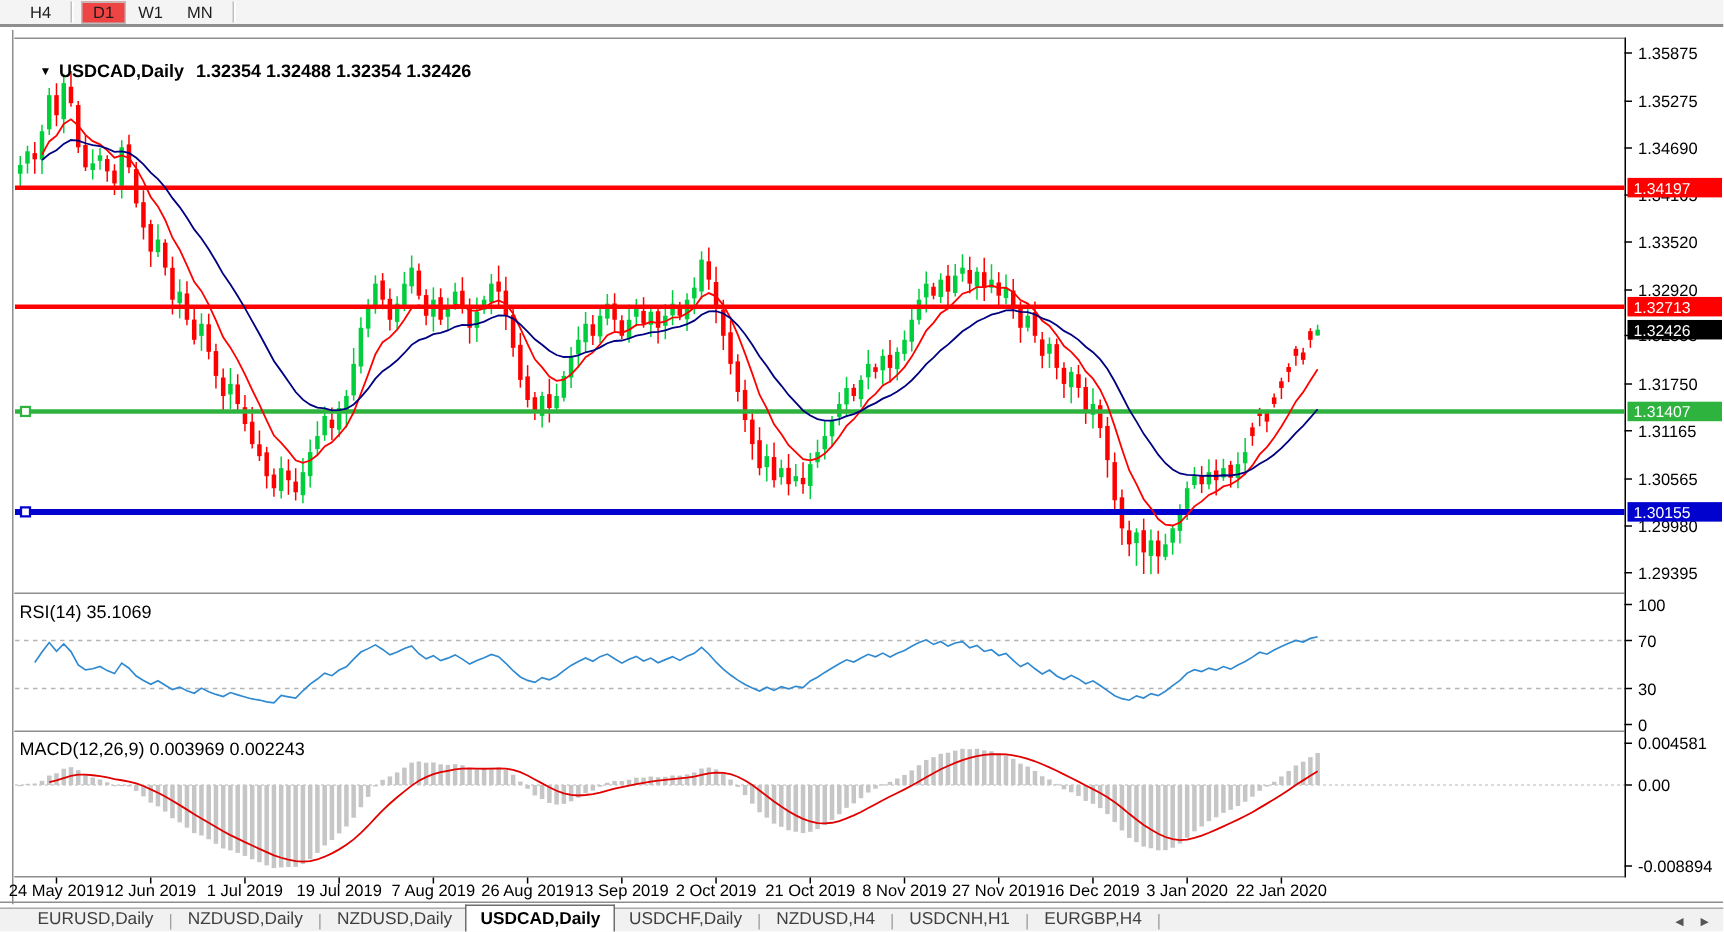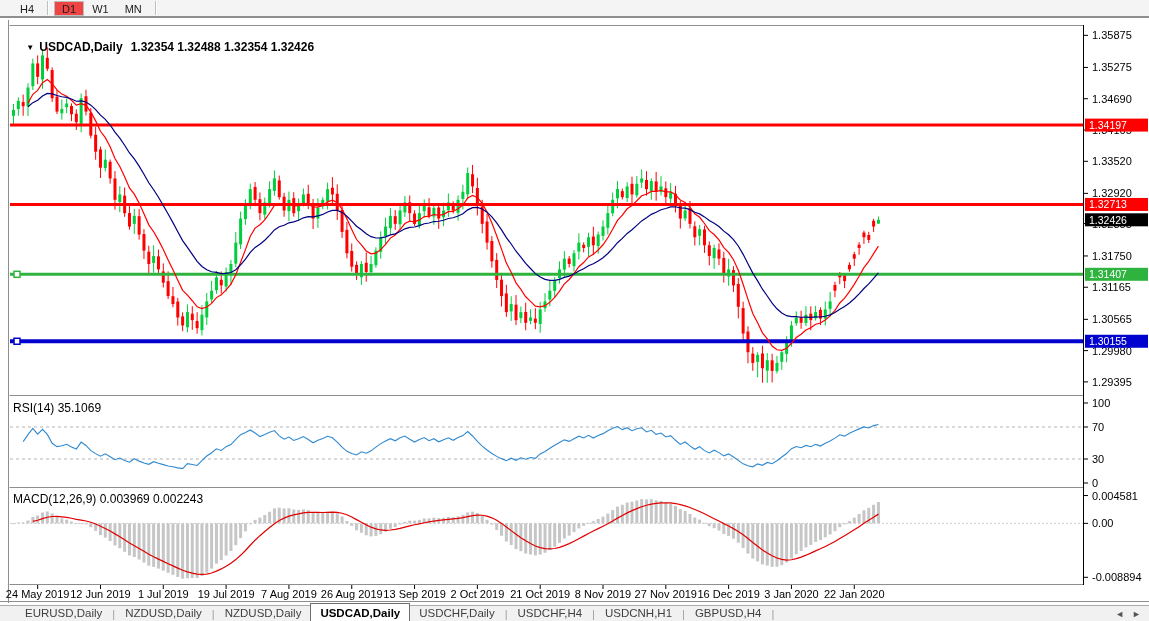--- a/index.html
+++ b/index.html
@@ -732,23 +732,23 @@
 
 <div class="tabbar" id="tabbar">
     <span class="tab">EURUSD,Daily</span>
     <span class="tab-sep">|</span>
     <span class="tab">NZDUSD,Daily</span>
     <span class="tab-sep">|</span>
     <span class="tab">NZDUSD,Daily</span>
     <span class="tab active">USDCAD,Daily</span>
     <span class="tab">USDCHF,Daily</span>
     <span class="tab-sep">|</span>
-    <span class="tab">USDCHF,H4</span>
+    <span class="tab">NZDUSD,H4</span>
     <span class="tab-sep">|</span>
     <span class="tab">USDCNH,H1</span>
     <span class="tab-sep">|</span>
-    <span class="tab">GBPUSD,H4</span>
+    <span class="tab">EURGBP,H4</span>
     <span class="tab-sep">|</span>
     <span class="tab-arrows">
       <span>◄</span>
       <span>►</span>
     </span>
   </div>
 
 </body></html>

